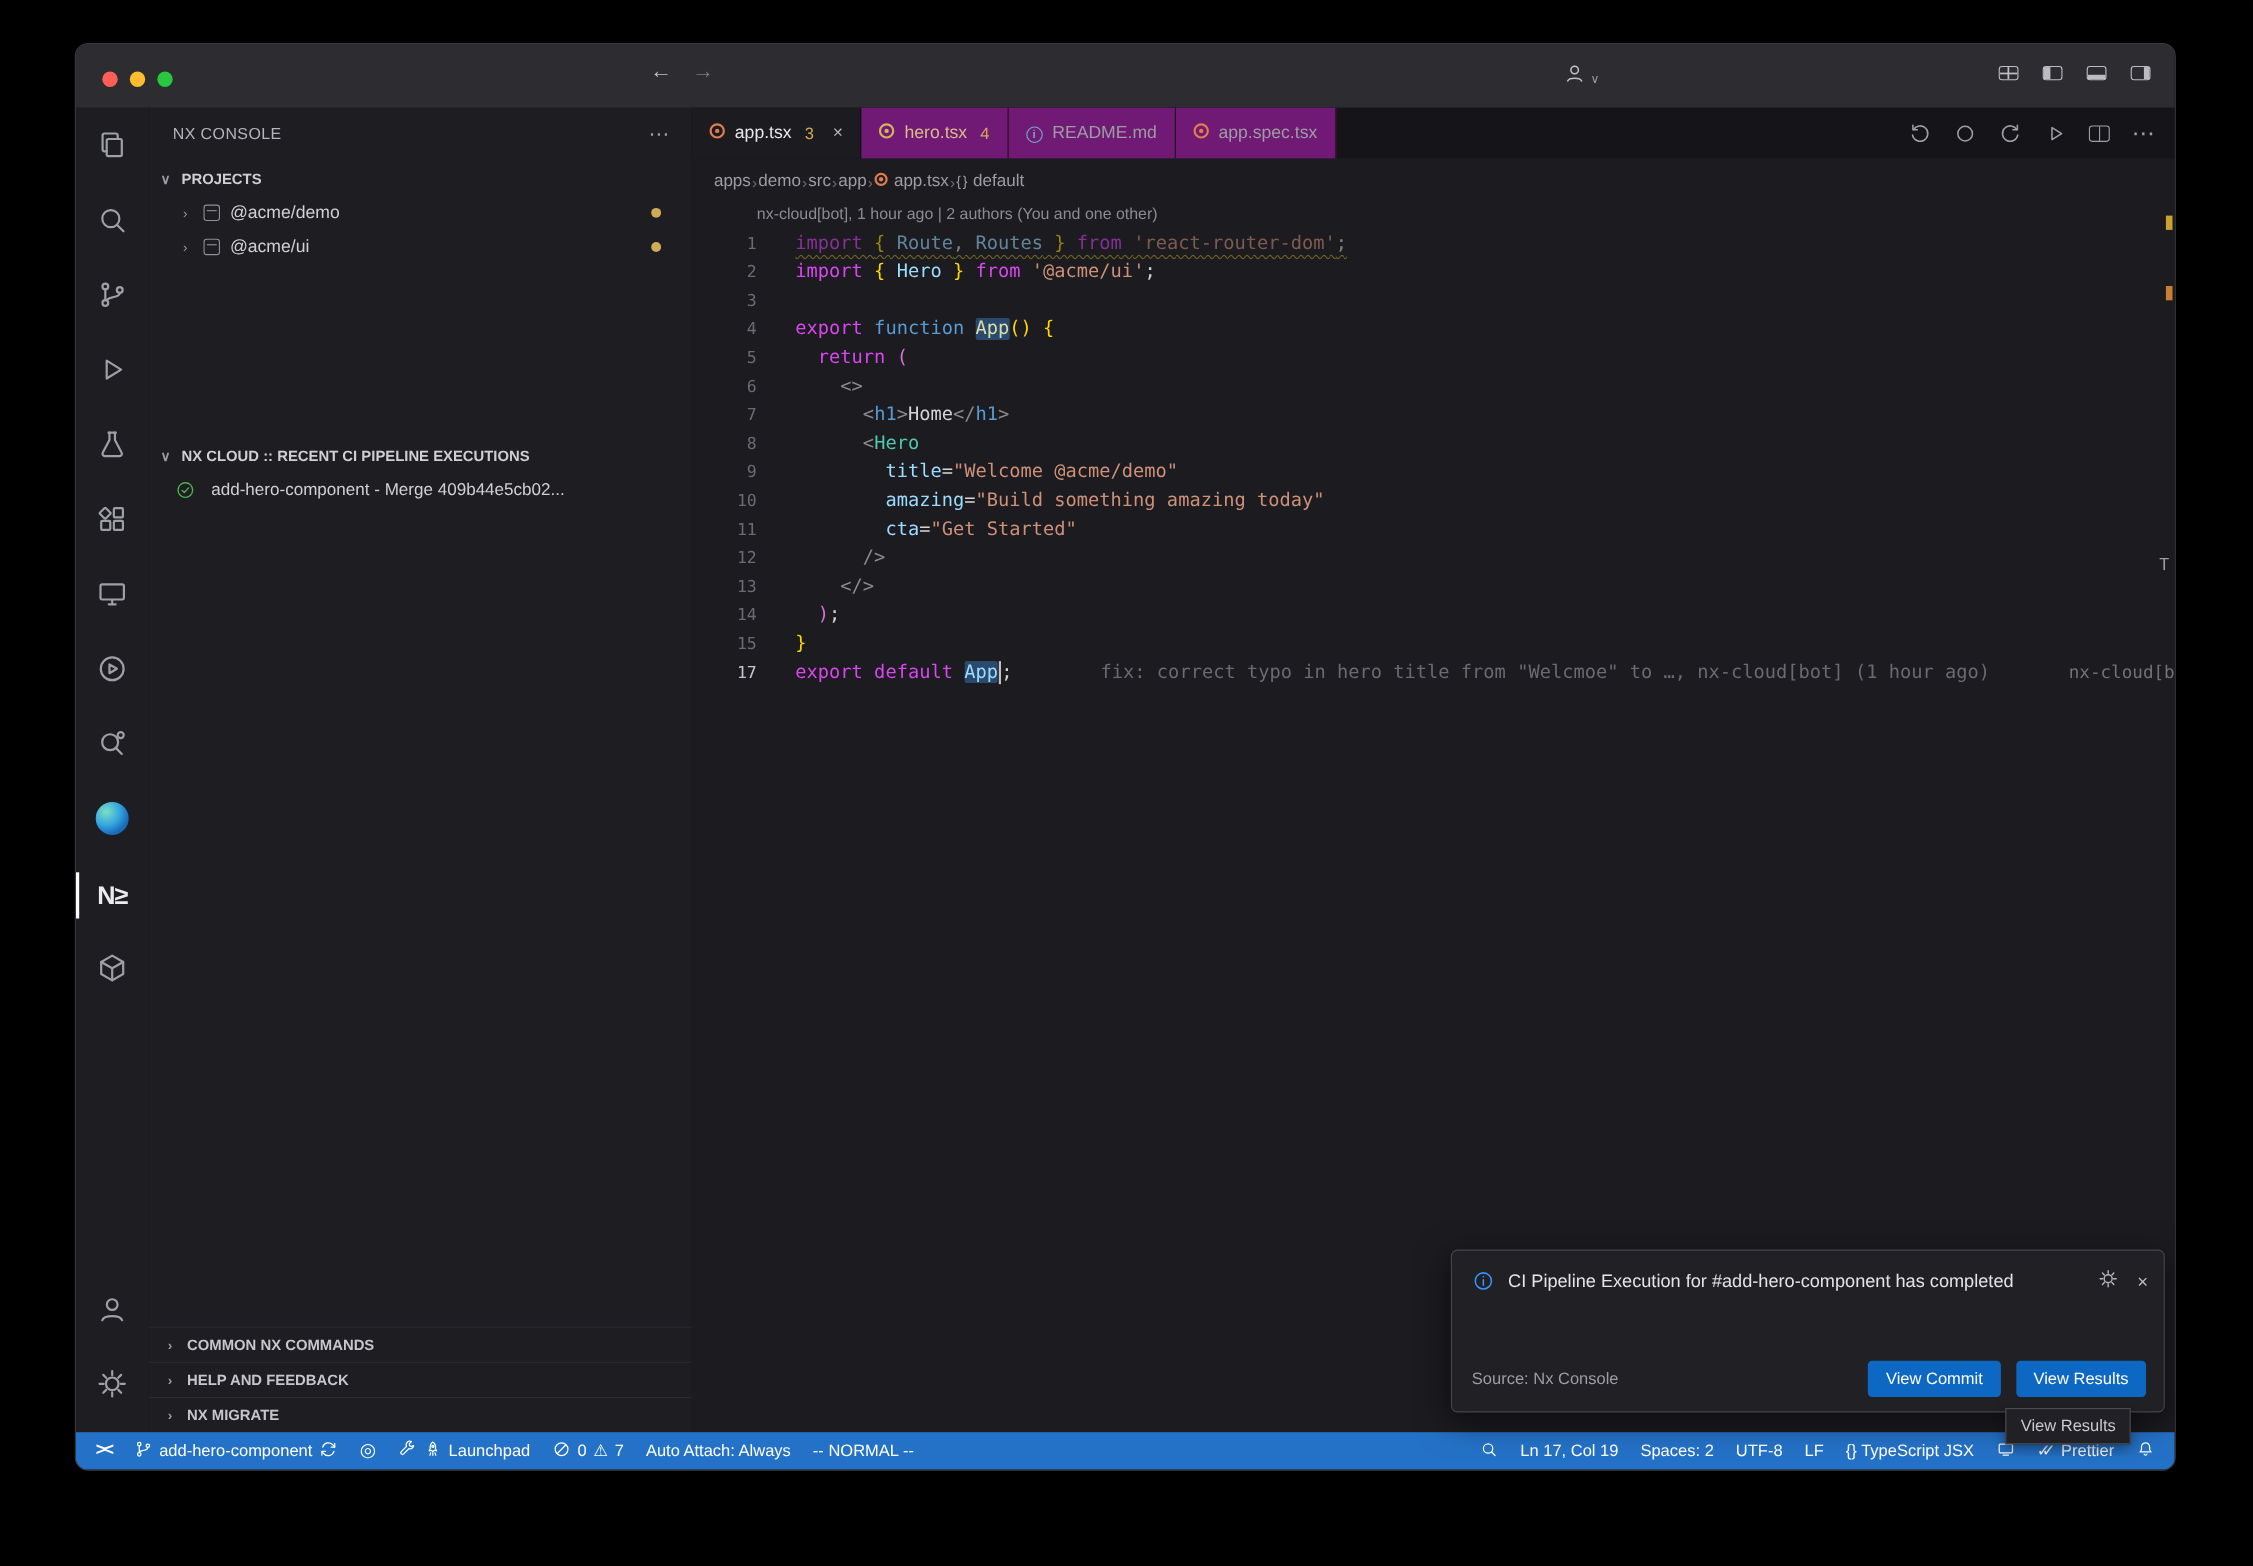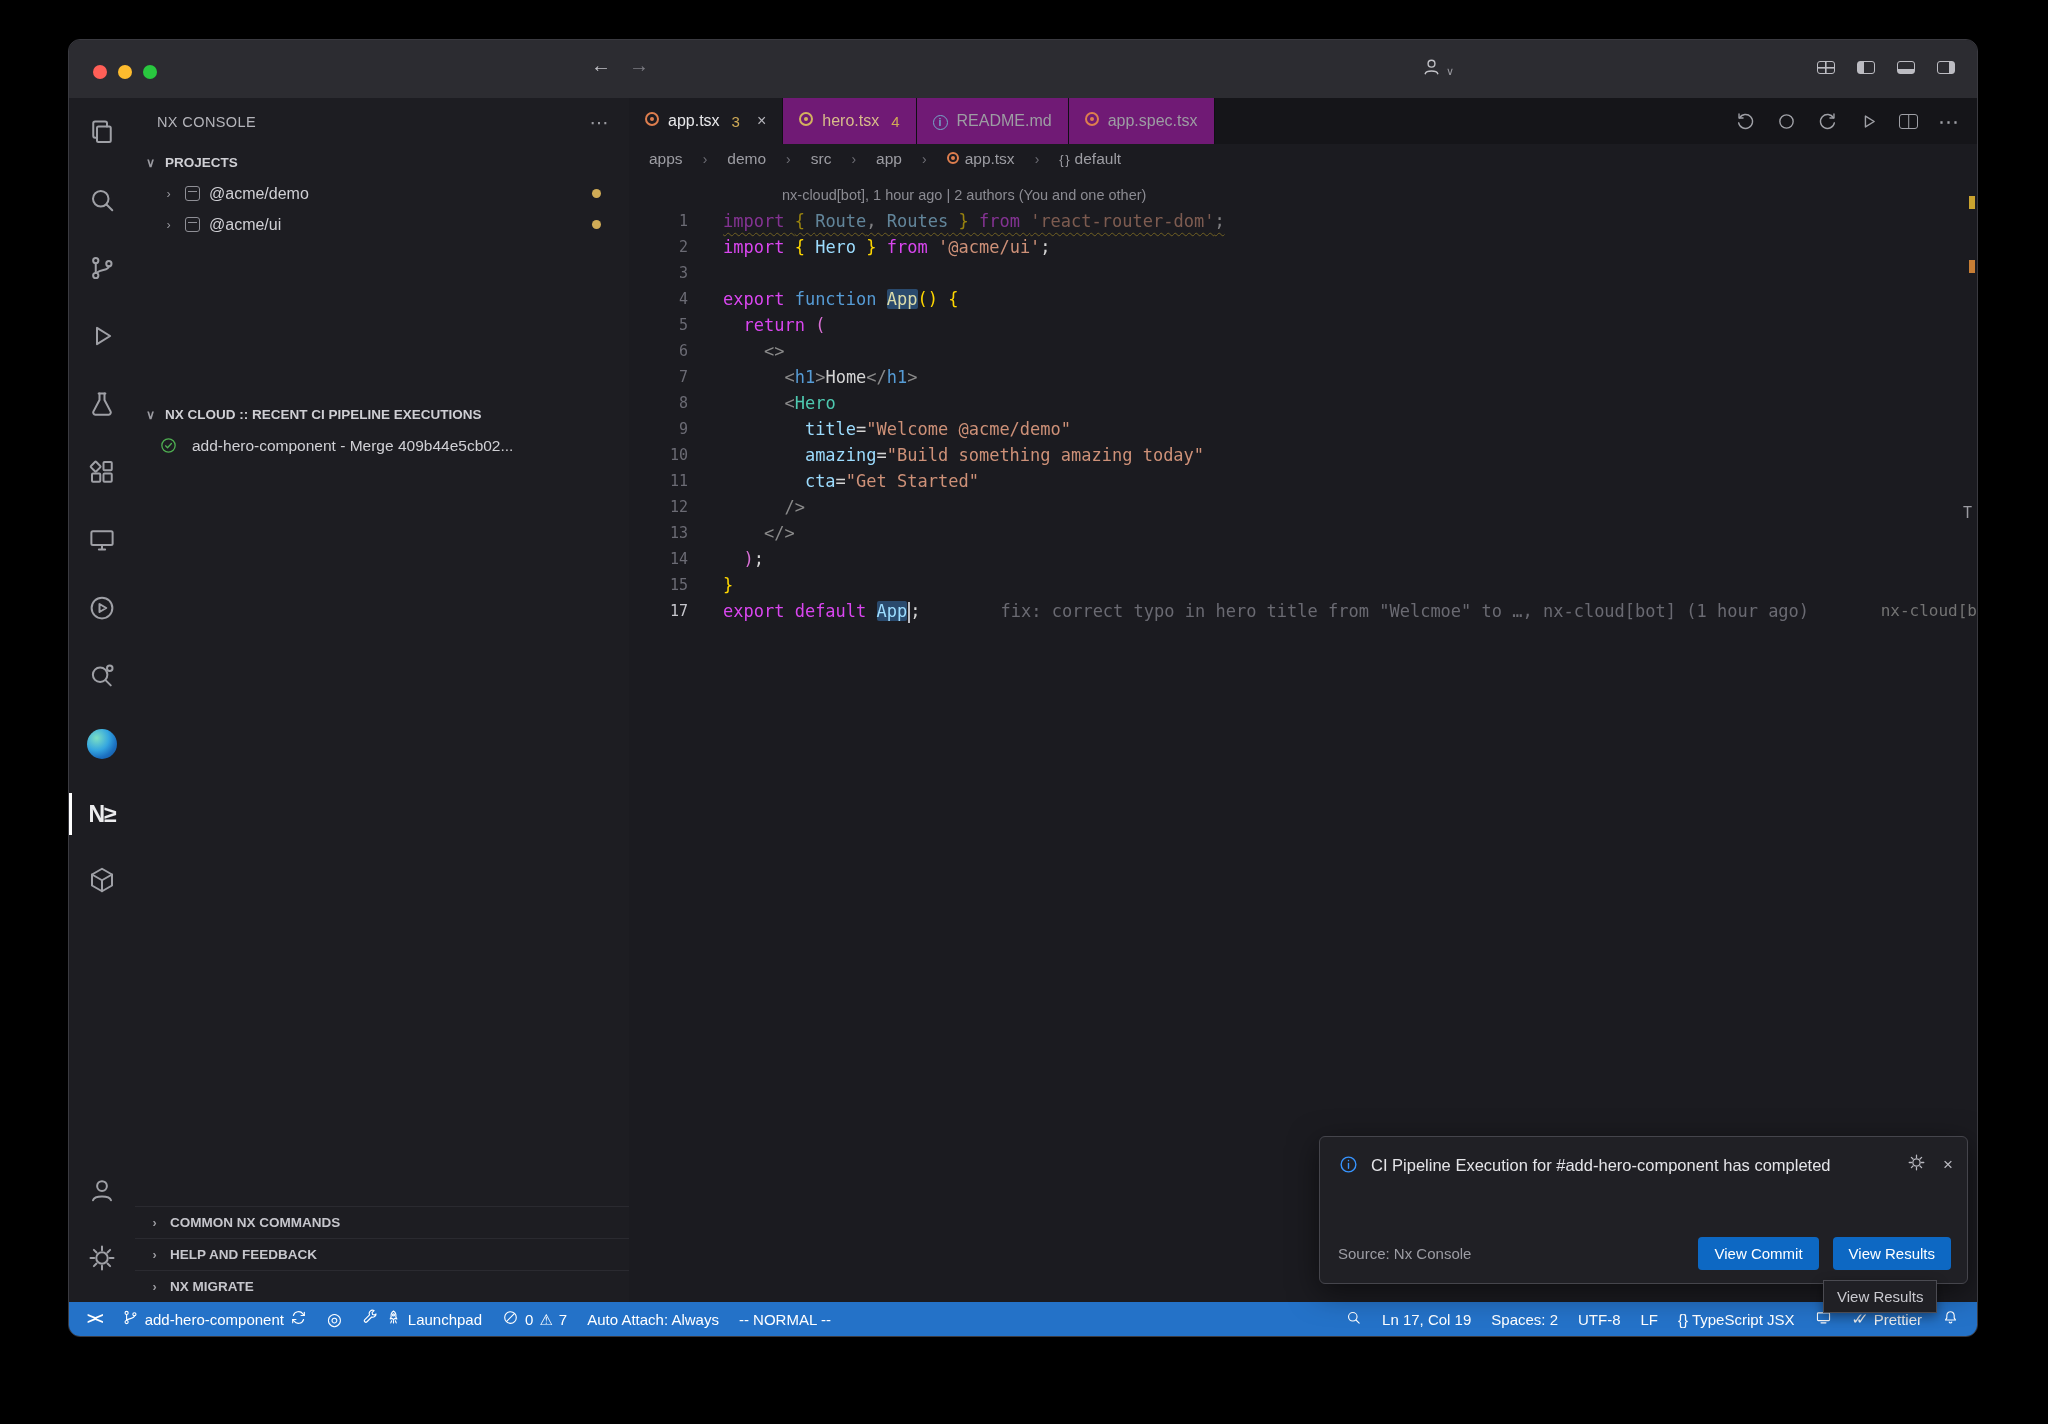--- a/index.html
+++ b/index.html
@@ -79,32 +79,32 @@
   .ring.orange{border:2px solid #de7e4e}.ring.orange::after{background:#de7e4e}
   .ring.yellow{border:2px solid #d3b25e}.ring.yellow::after{background:#d3b25e}
   .ring::after{content:"";position:absolute;left:50%;top:50%;width:4px;height:4px;border-radius:50%;transform:translate(-50%,-50%)}
   .fi-info{width:15px;height:15px;border-radius:50%;border:1.6px solid #75a7c9;color:#75a7c9;font-size:10.5px;font-weight:700;
            display:inline-flex;align-items:center;justify-content:center;box-sizing:border-box;flex:none}
   .tab-actions{display:flex;align-items:center;gap:20px;padding-right:18px;color:#9fa0a6}
   .ta-item{display:flex;align-items:center;cursor:pointer}
   .ta-item svg{width:21px;height:21px}
   .glyph-more{font-size:21px;line-height:1}
 
-  .breadcrumbs{height:30px;flex:none;display:flex;align-items:center;padding-left:20px;gap:20px;font-size:15.5px;color:#9d9da3}
+  .breadcrumbs{height:30px;flex:none;display:flex;align-items:flex-end;padding-left:20px;gap:1px;font-size:15.5px;color:#9d9da3}
   .bc-item{display:flex;align-items:center;gap:6px;cursor:pointer}
   .bc-sep{color:#6e6e75;font-size:14px}
   .sym{color:#9d9da3;font-size:13px;letter-spacing:-1px}
   .bc-item .ring{width:12px;height:12px}
 
   .codearea{flex:1;position:relative;overflow:hidden;padding-top:8px;font-family:"DejaVu Sans Mono",monospace}
   .crow{display:flex;height:26px;line-height:26px;position:relative}
   .ln{width:59px;text-align:right;font-size:15px;color:#6b6b74;flex:none}
   .ln.on{color:#c6c6cc}
   .lcontent{margin-left:35px;white-space:pre;font-size:17px;color:#d4d4d4}
-  .lens{margin-left:94px;font-size:14.5px;color:#8b8b92;font-family:"Liberation Sans",sans-serif;cursor:pointer}
+  .lens{font-size:14.5px;color:#8b8b92;font-family:"Liberation Sans",sans-serif;cursor:pointer}
   .tk-kw{color:#d946ef}.tk-kw2{color:#569cd6}.tk-var{color:#9cdcfe}.tk-str{color:#ce9178}
   .tk-fn{color:#dcdcaa}.tk-comp{color:#4ec9b0}.tk-tag{color:#569cd6}.tk-gray{color:#8a8a8a}
   .tk-pun{color:#d4d4d4}.tk-b1{color:#ffd700}.tk-b2{color:#da70d6}.tk-txt{color:#d4d4d4}
   .fade .tok{opacity:.55}
   .squig{text-decoration:underline;text-decoration-style:wavy;text-decoration-color:#b89b26;
          text-decoration-thickness:1.4px;text-underline-offset:5px}
   .occ{background:#2a4a6d;border-radius:2px}
   .caret{display:inline-block;width:0;height:21px;border-left:2px solid #bfbfc4;vertical-align:middle;margin-left:1px}
   .blame{color:#6a6a72;margin-left:80px}
   .blame-right{position:absolute;right:0;top:0;color:#737373;font-size:16px;white-space:nowrap}

